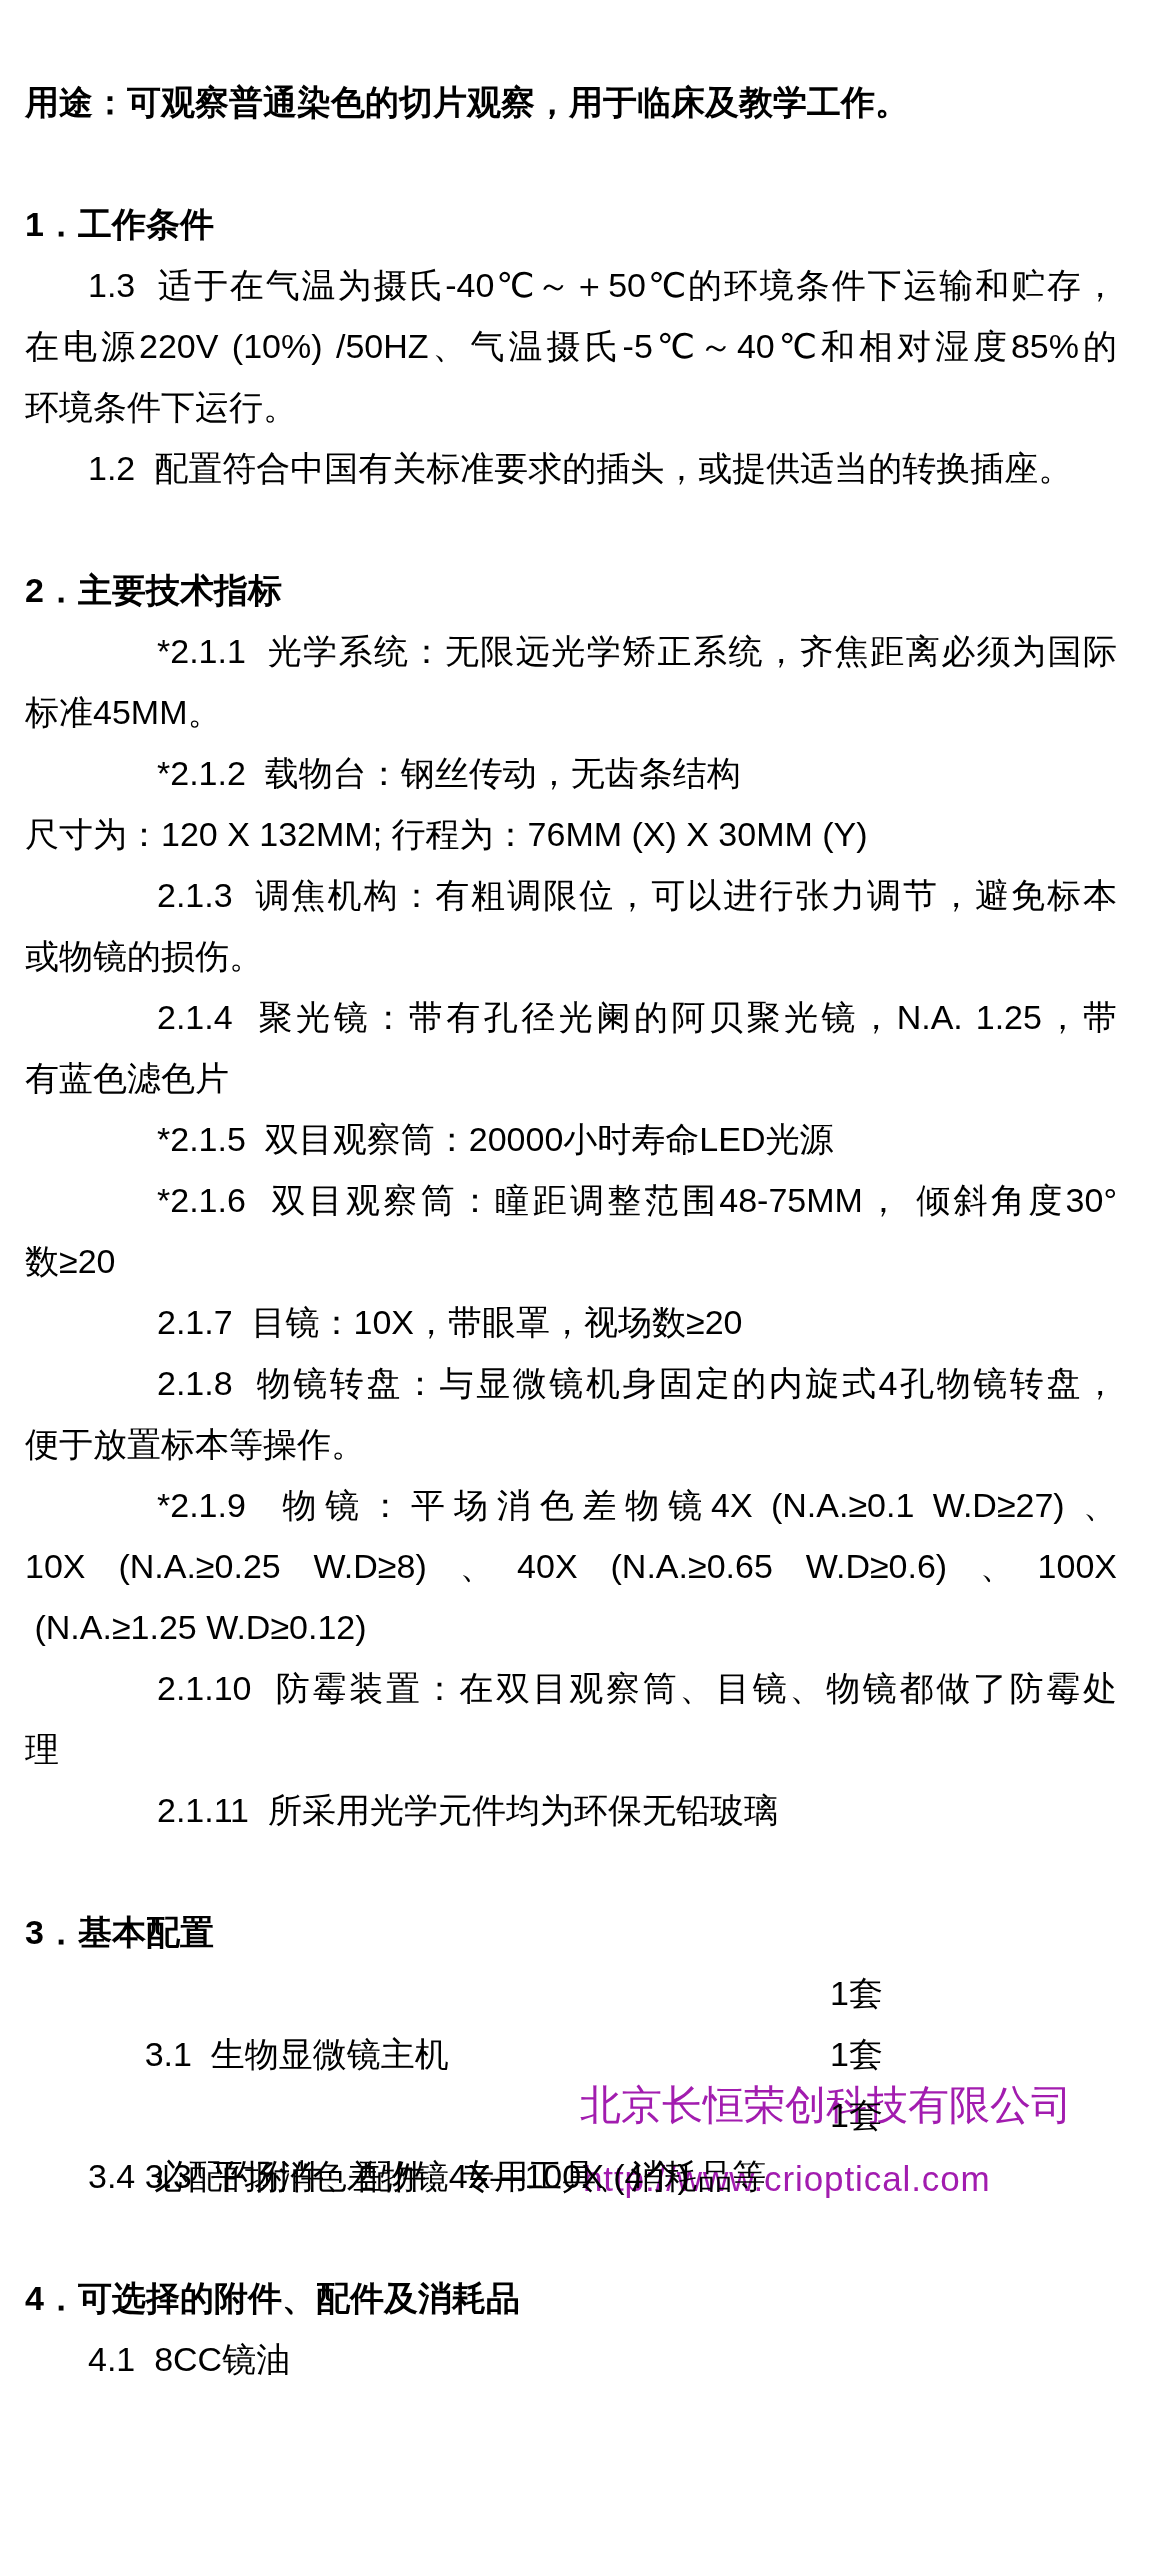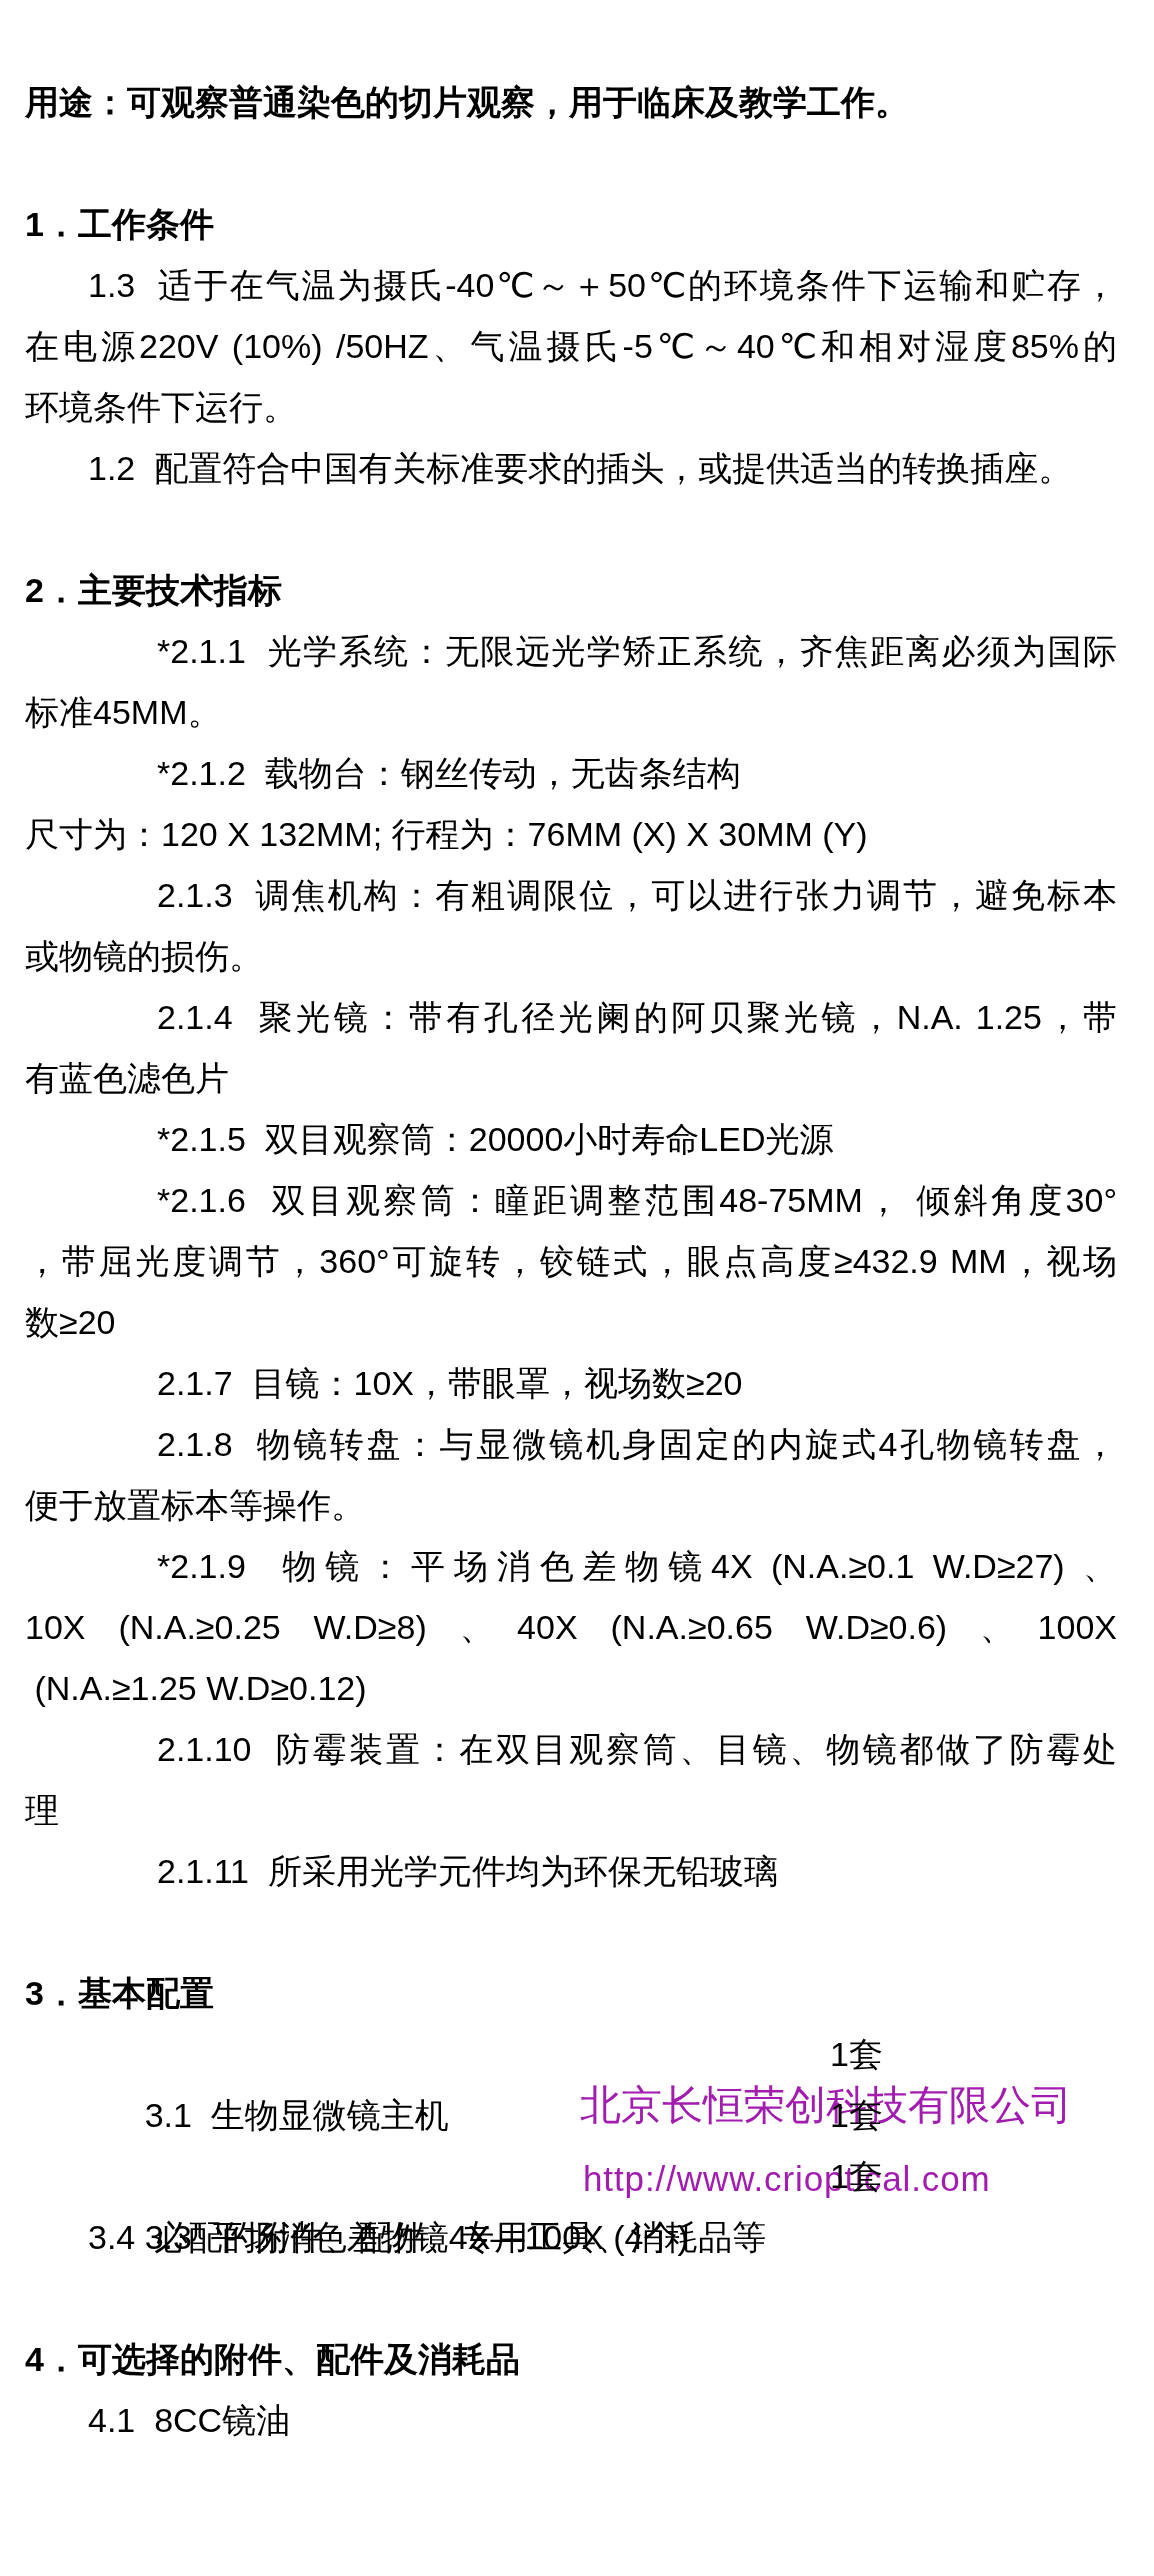--- a/index.html
+++ b/index.html
@@ -89,21 +89,20 @@
     <div class="line l3 just">*2.1.1  光学系统：无限远光学矫正系统，齐焦距离必须为国际</div>
     <div class="line">标准45MM。</div>
     <div class="line l3">*2.1.2  载物台：钢丝传动，无齿条结构</div>
     <div class="line">尺寸为：120 X 132MM; 行程为：76MM (X) X 30MM (Y)</div>
     <div class="line l3 just">2.1.3  调焦机构：有粗调限位，可以进行张力调节，避免标本</div>
     <div class="line">或物镜的损伤。</div>
     <div class="line l3 just">2.1.4  聚光镜：带有孔径光阑的阿贝聚光镜，N.A. 1.25，带</div>
     <div class="line">有蓝色滤色片</div>
     <div class="line l3">*2.1.5  双目观察筒：20000小时寿命LED光源</div>
     <div class="line l3 just">*2.1.6  双目观察筒：瞳距调整范围48-75MM， 倾斜角度30°</div>
-    <div class="line just">，带屈光度调节，360°可旋转，铰链式，眼点高度≥432.9 MM，视场</div>
     <div class="line">数≥20</div>
     <div class="line l3">2.1.7  目镜：10X，带眼罩，视场数≥20</div>
     <div class="line l3 just">2.1.8  物镜转盘：与显微镜机身固定的内旋式4孔物镜转盘，</div>
     <div class="line">便于放置标本等操作。</div>
     <div class="line l3 just">*2.1.9  物镜：平场消色差物镜4X (N.A.≥0.1 W.D≥27) 、</div>
     <div class="line just">10X (N.A.≥0.25 W.D≥8) 、40X (N.A.≥0.65 W.D≥0.6) 、100X</div>
     <div class="line"> (N.A.≥1.25 W.D≥0.12)</div>
     <div class="line l3 just">2.1.10  防霉装置：在双目观察筒、目镜、物镜都做了防霉处</div>
     <div class="line">理</div>
     <div class="line l3">2.1.11  所采用光学元件均为环保无铅玻璃</div>

